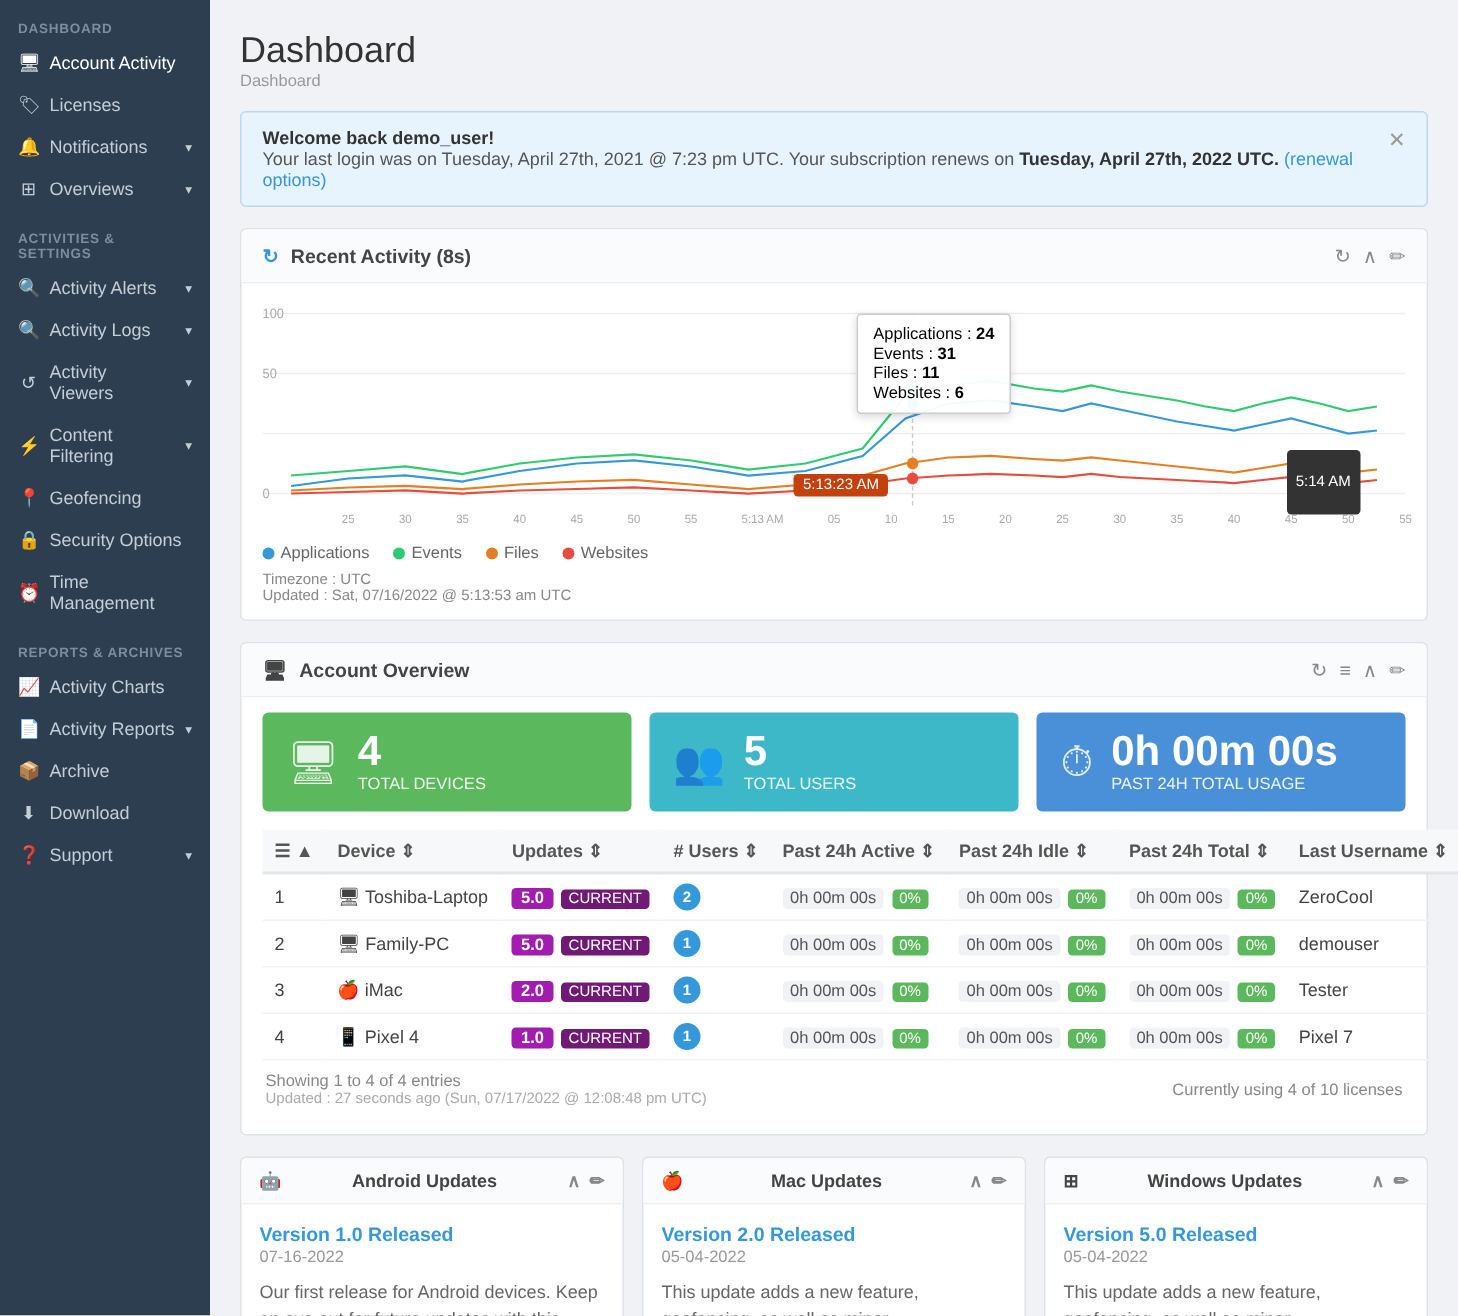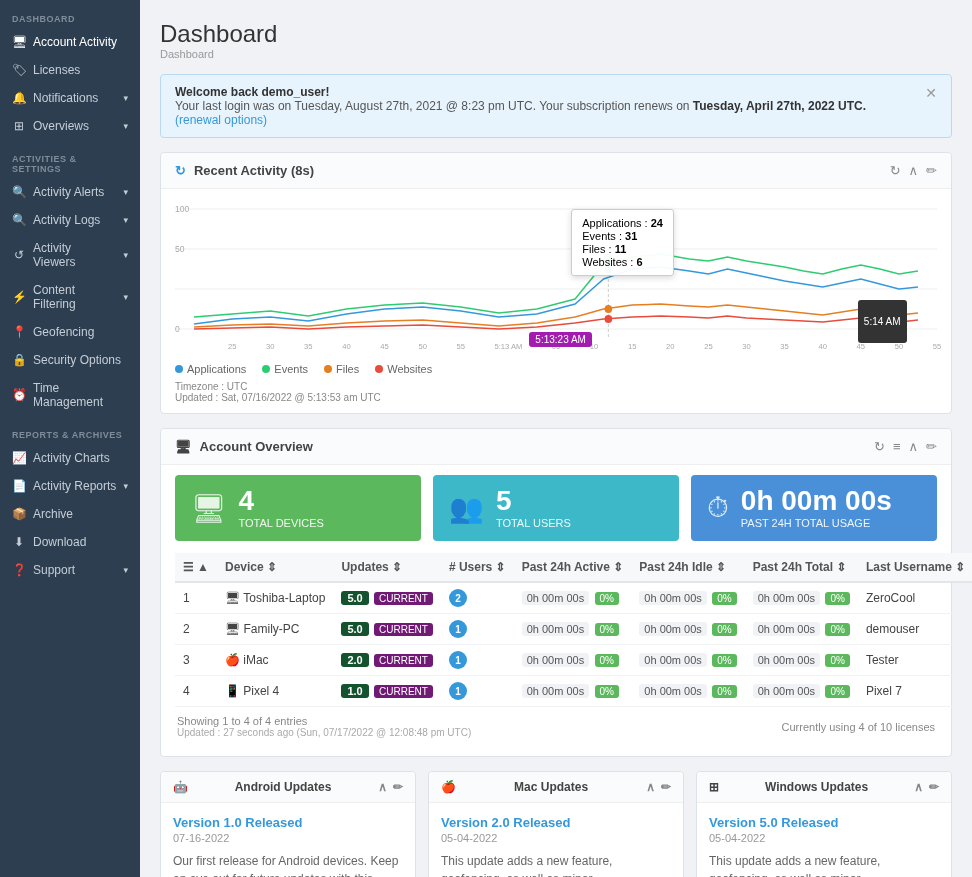--- a/index.html
+++ b/index.html
@@ -49,21 +49,21 @@
     .stat-box.blue { background: #4a90d9; }
     .stat-box-icon { font-size: 28px; opacity: 0.85; }
     .stat-box-num { font-size: 28px; font-weight: 600; line-height: 1; }
     .stat-box-label { font-size: 11px; text-transform: uppercase; opacity: 0.9; margin-top: 2px; }
 
     
     .data-table { width: 100%; border-collapse: collapse; font-size: 12px; }
     .data-table th { background: #f7f8fa; border-bottom: 2px solid #e2e6ea; padding: 7px 8px; text-align: left; color: #555; font-weight: 600; white-space: nowrap; }
     .data-table td { padding: 6px 8px; border-bottom: 1px solid #f0f2f5; color: #444; white-space: nowrap; }
     .badge-version { display: inline-block; padding: 1px 6px; border-radius: 3px; font-size: 11px; font-weight: 600; margin-right: 2px; }
-    .badge-green { background: #14532d; color: #fff; text-align: center; }
+    .badge-green { background: #a21caf; color: #fff; text-align: center; }
     .badge-current { background: #701a75; color: #fff; padding: 1px 5px; border-radius: 3px; font-size: 10px; }
     .badge-users { display: inline-flex; align-items: center; justify-content: center; width: 18px; height: 18px; border-radius: 50%; font-size: 10px; font-weight: 700; color: #fff; }
     .badge-blue { background: #3498db; }
     .time-badge { display: inline-flex; align-items: center; gap: 3px; background: #f0f2f5; border-radius: 3px; padding: 1px 5px; font-size: 11px; color: #555; }
     .pct-badge { display: inline-block; padding: 1px 5px; border-radius: 3px; font-size: 10px; color: #fff; background: #aaa; margin-left: 2px; }
     .pct-green { background: #5cb85c; }
     .table-footer { font-size: 11px; color: #888; padding: 8px 2px; display: flex; justify-content: space-between; align-items: center; }
 
     
     .updates-row { display: flex; gap: 12px; }
@@ -167,21 +167,21 @@
   </div>
 </div>
 
 <div class="main">
   <div class="page-title">Dashboard</div>
   <div class="page-breadcrumb">Dashboard</div>
 
   <div class="banner">
     <div>
       <strong>Welcome back demo_user!</strong><br>
-      <span>Your last login was on Tuesday, August 27th, 2021 @ 8:23 pm UTC.  Your subscription renews on </span><strong>Tuesday, April 27th, 2022 UTC.</strong> <span class="link">(renewal options)</span>
+      <span>Your last login was on Tuesday, April 27th, 2021 @ 7:23 pm UTC.  Your subscription renews on </span><strong>Tuesday, April 27th, 2022 UTC.</strong> <span class="link">(renewal options)</span>
     </div>
     <span class="banner-close">✕</span>
   </div>
 
   <div class="panel">
     <div class="panel-header">
       <div class="panel-header-left">
         <span style="color:#3498db">↻</span>
         <span>Recent Activity (8s)</span>
       </div>
@@ -244,21 +244,21 @@
 
         
         <div class="chart-tooltip" style="top:10px; left:52%">
           <div>Applications : <strong>24</strong></div>
           <div>Events : <strong>31</strong></div>
           <div>Files : <strong>11</strong></div>
           <div>Websites : <strong>6</strong></div>
         </div>
 
         
-        <div style="position:absolute; bottom:12px; left:46.5%; background:#a21caf; color:#fff; padding:2px 6px; border-radius:3px; font-size:10px; white-space:nowrap;">5:13:23 AM</div>
+        <div style="position:absolute; bottom:28px; left:46.5%; background:#c2410c; color:#fff; padding:2px 6px; border-radius:3px; font-size:10px; white-space:nowrap;">5:13:23 AM</div>
         <div style="position:absolute; bottom:16px; right:4%; background:#333; color:#fff; padding:16px 6px; border-radius:3px; font-size:10px; white-space:nowrap;">5:14 AM</div>
       </div>
 
       <div class="chart-legend">
         <span class="legend-item">
           <span class="legend-dot" style="background:#3498db"></span>
           <span>Applications</span>
         </span>
         <span class="legend-item">
           <span class="legend-dot" style="background:#2ecc71"></span>

